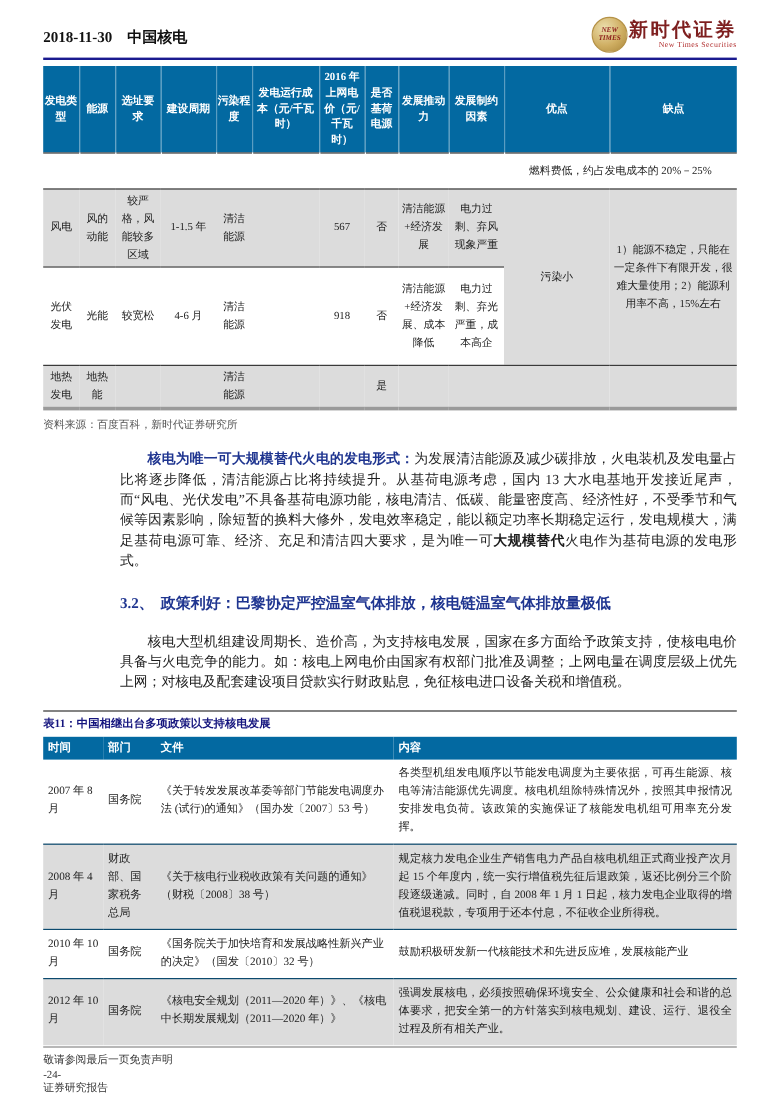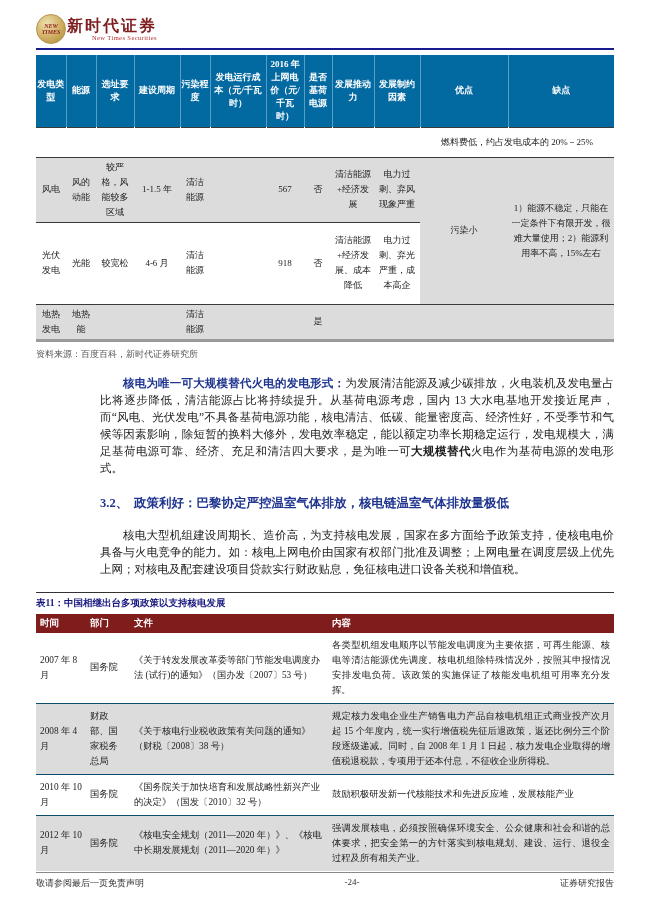--- a/index.html
+++ b/index.html
@@ -53,41 +53,42 @@
   .b { font-weight:bold; }
   .h32 { margin: 16px 36px 0 100px; color:#1f3590; font-weight:bold; font-size:12.5px;
          line-height:20px; display:flex; }
   .h32 .num { flex: 0 0 34px; }
   .h32 .t { flex:1; }
 
   
   .cap { margin: 14px 36px 0 36px; border-top:1px solid #333; padding-top:4px;
          color:#15157e; font-weight:bold; font-size:9.5px; display:flex; }
   table.ptab { width:578px; margin: 4px 36px 0 36px; border-collapse: collapse; table-layout: fixed; }
-  table.ptab th { background:#7f1d1d; color:#fff; font-size:9.5px; font-weight:bold;
+  table.ptab th { background:#0369a1; color:#fff; font-size:9.5px; font-weight:bold;
                   text-align:left; padding:3px 4px; height:17px; }
   table.ptab td { font-size:9.3px; line-height:15px; padding:5px 4px; vertical-align:middle; color:#222; }
   table.ptab tbody tr + tr td { border-top:1px solid #0c4a6e; }
   tr.alt td { background:#dcdcdc; }
   td.c-time { text-align:left; }
   td.c-dept { text-align:left; }
   td.c-doc  { text-align:left; }
   td.c-cont { text-align:justify; }
 
   
   .ftr { position:absolute; left:36px; right:36px; top:872px; border-top:1.5px solid #888;
-         display:flex; justify-content:space-between; padding-top:4px;
-         font-size:9px; color:#333; }
+         display:flex; justify-content:flex-end; padding-top:4px;
+         font-size:9px; color:#333;flex-direction:column; }
 </style>
 </head>
 <body>
 
 <div class="page">
 
   <div class="hdr">
+    <div class="hdr-title">2018-11-30　中国核电</div>
     <div class="logo">
       <div class="logo-circle">
         <span>NEW</span>
         <span>TIMES</span>
       </div>
       <div class="brand">
         <span class="brand-cn">新时代证券</span>
         <span class="brand-en">New Times Securities</span>
       </div>
     </div>

